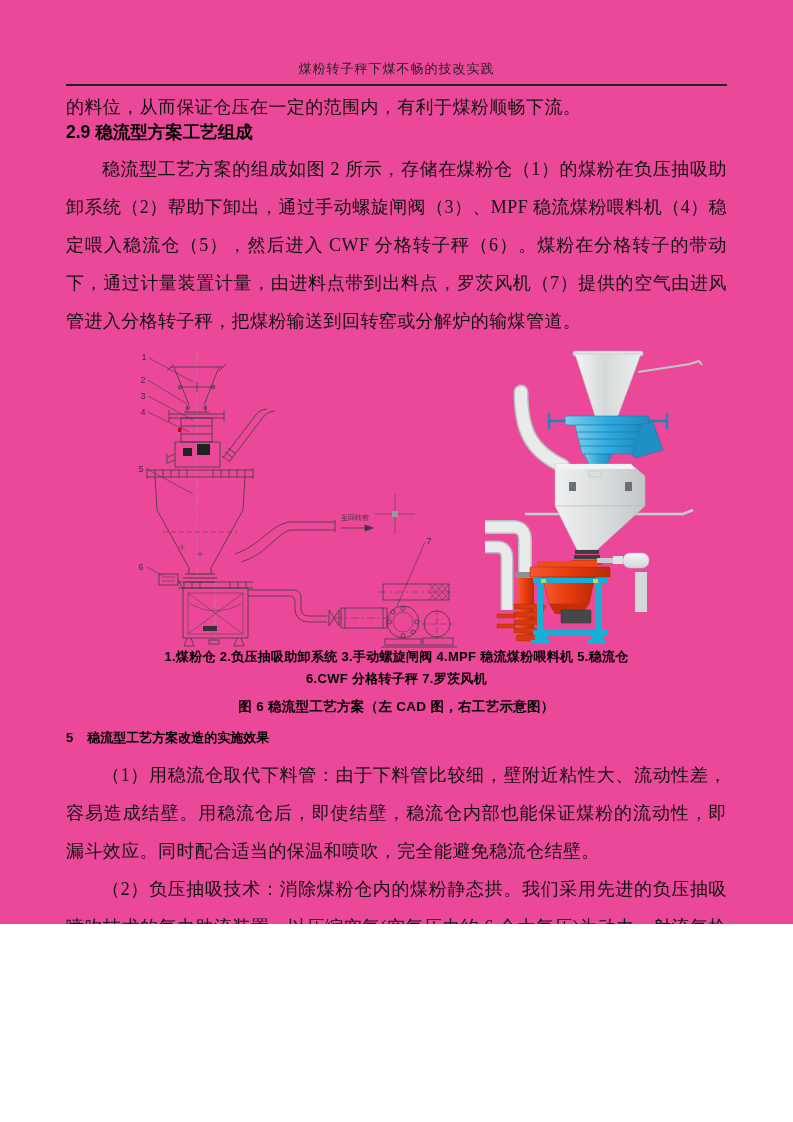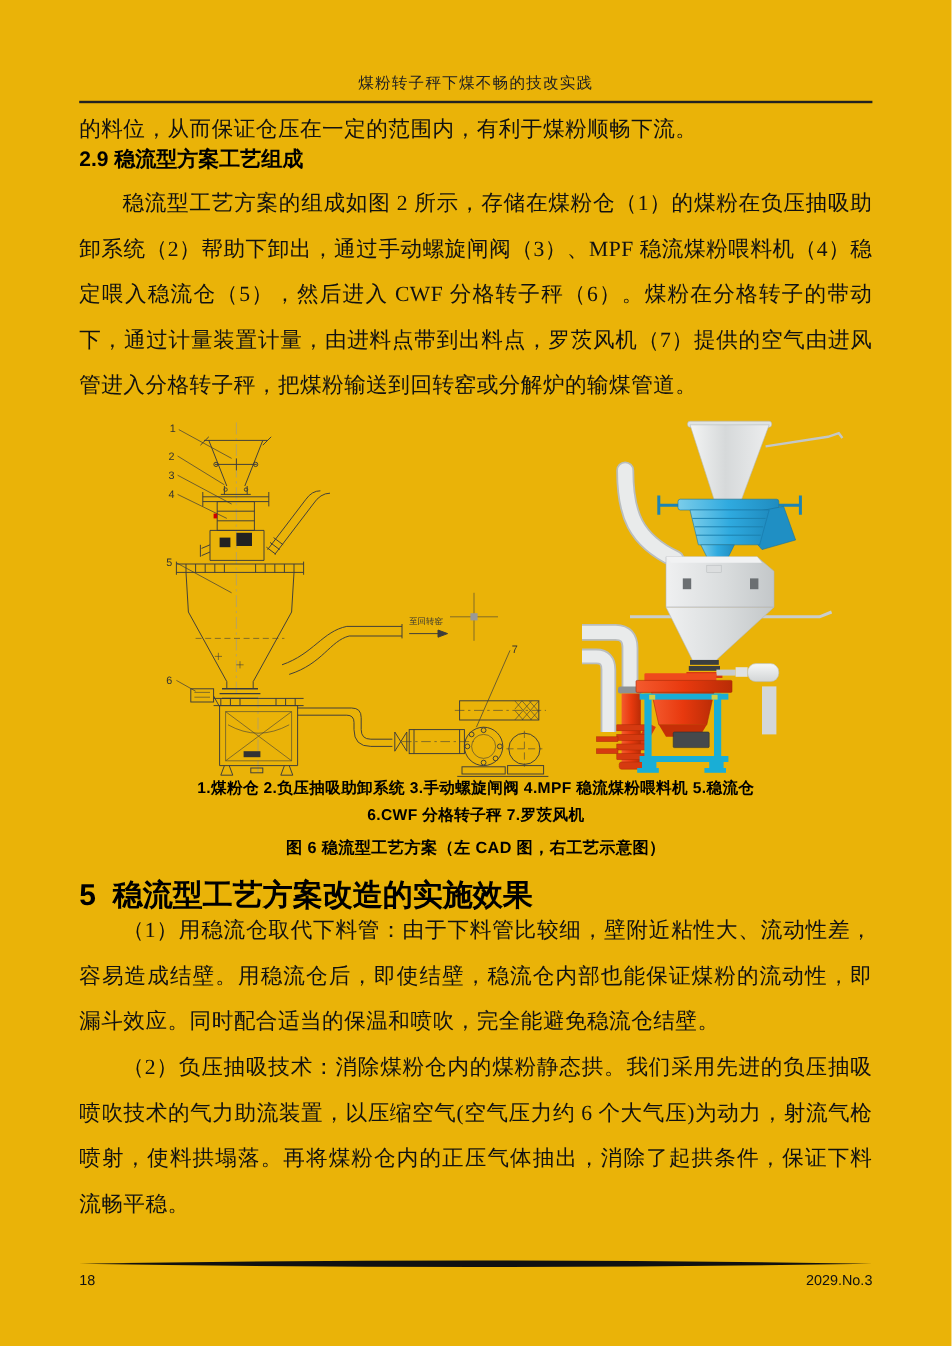--- a/index.html
+++ b/index.html
@@ -1,25 +1,25 @@
 <!DOCTYPE html>
 <html lang="zh"><head>
 <meta charset="utf-8">
 <style>
   html,body{margin:0;padding:0;background:#fff;}
-  .page{position:relative;width:793px;height:1122px;background:#eab308;overflow:hidden;
+  .page{position:relative;width:793px;height:924px;background:#ec4899;overflow:hidden;
         font-family:"Liberation Serif",serif;color:#111;}
   .abs{position:absolute;}
   .header-title{left:0;top:60px;width:793px;text-align:center;font-size:13px;letter-spacing:1px;color:#222;}
   .header-rule{left:66px;top:84px;width:661px;height:1.5px;background:#222;}
   .body-text{left:66px;width:661px;font-size:18px;line-height:38px;text-align:justify;letter-spacing:.4px;}
   .indent{text-indent:2em;}
   .hd{font-family:"Liberation Sans",sans-serif;font-weight:bold;color:#000;}
   .h42{left:66px;top:120px;font-size:17.5px;}
-  .h5{left:66px;top:729px;font-size:25px;}
+  .h5{left:66px;top:729px;font-size:13px;}
   .h5 .num{margin-right:14px;}
   .cap{left:66px;width:661px;text-align:center;font-family:"Liberation Sans",sans-serif;
        font-weight:bold;font-size:13px;color:#000;letter-spacing:.3px;}
   .figtitle{font-size:13.5px;}
   .footer-num{left:66px;top:1060px;width:661px;text-align:left;font-size:12px;font-family:"Liberation Sans",sans-serif;}
   .footer-issue{right:66px;top:1060px;font-size:12px;font-family:"Liberation Sans",sans-serif;}
   .figure-area{left:0;top:342px;width:793px;height:308px;}
   svg text{font-family:"Liberation Sans",sans-serif;}
 </style>
 </head>

